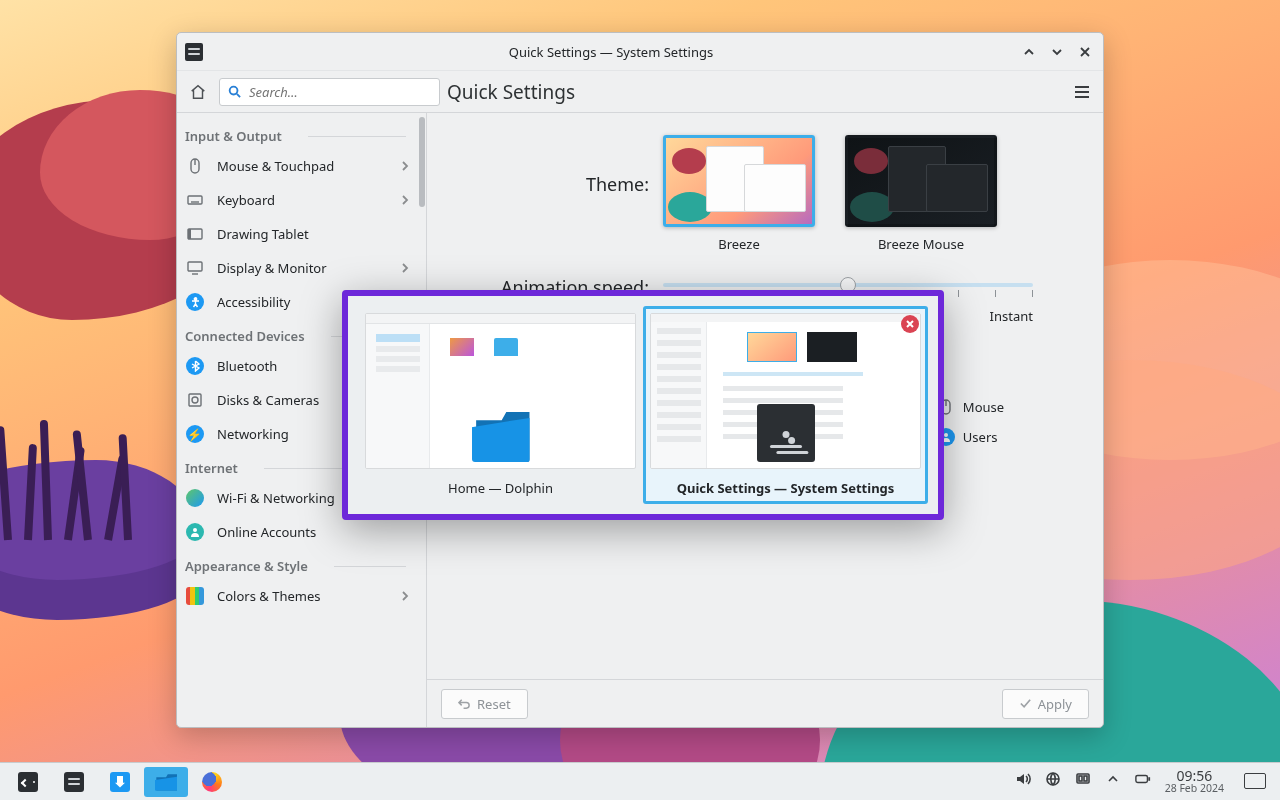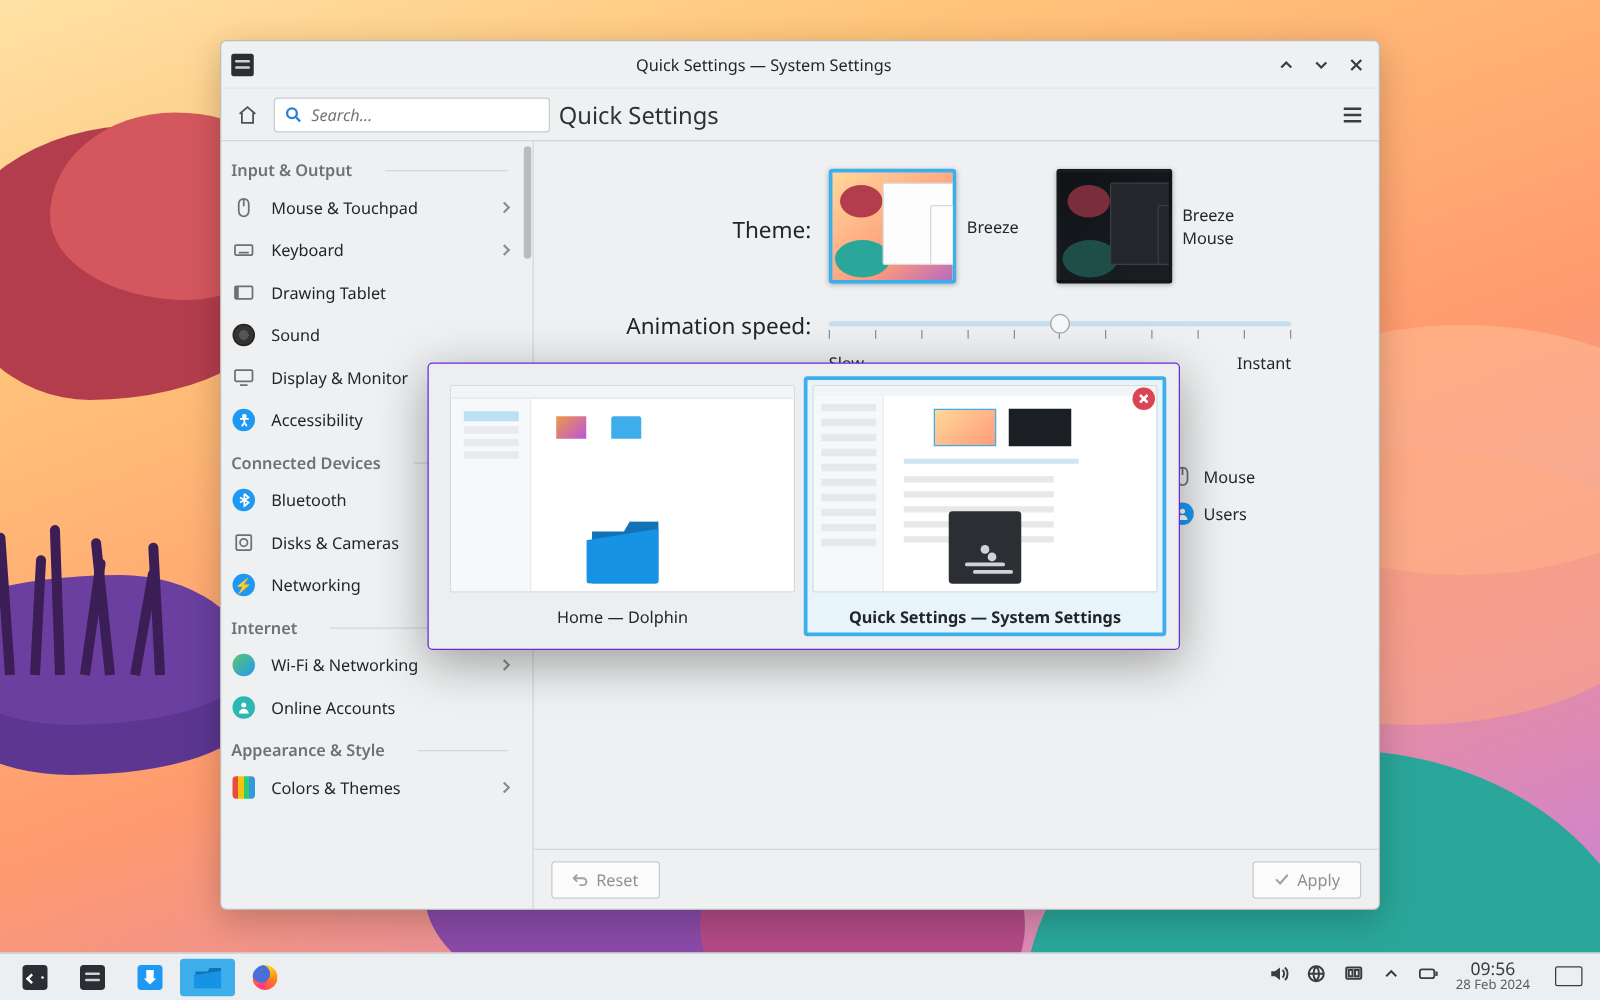--- a/index.html
+++ b/index.html
@@ -74,21 +74,21 @@
   .sb-item .chev svg{width:10px;height:10px;stroke:#3a3d40;fill:none;stroke-width:1.8;}
   .sb-item span.lbl{color:var(--text);font-size:13px;}
 
   .main{flex:1;display:flex;flex-direction:column;min-width:0;}
   .page-title{height:42px;display:flex;align-items:center;padding:0 20px;font-size:19px;color:#2e3234;margin-top:-42px;border-bottom:1px solid var(--divider);}
   .page-body{flex:1;padding:22px 26px 0 26px;overflow:hidden;position:relative;}
 
   .row{display:flex;align-items:flex-start;margin-bottom:22px;}
   .row .lbl{width:210px;text-align:right;padding-right:14px;color:var(--text);padding-top:37px;font-size:18px;}
   .themes{display:flex;gap:30px;}
-  .theme{width:152px;display:flex;flex-direction:row;align-items:center;gap:8px;}
+  .theme{width:152px;display:flex;flex-direction:column;align-items:center;gap:8px;}
   .thumb-box{width:152px;height:92px;border-radius:3px;border:3px solid transparent;position:relative;overflow:hidden;box-shadow:0 1px 4px rgba(0,0,0,.25);}
   .thumb-box.sel{border-color:var(--accent);}
   .thumb-box.light{background:linear-gradient(140deg,#ffd89a 0%,#ff9a7a 65%,#b76bbf 100%);}
   .thumb-box.dark{background:linear-gradient(150deg,#0f1316 0%,#1a1f24 100%);}
   .mini-win{position:absolute;background:#fdfdfd;border:1px solid #d6d8da;border-radius:2px;}
   .thumb-box.dark .mini-win{background:#23272b;border-color:#3a3f44;}
   .thumb-box .blob-s{position:absolute;border-radius:50%;}
 
   .row.speed .lbl{padding-top:0;}
   .slider{flex:1;max-width:370px;position:relative;height:30px;}
@@ -105,21 +105,21 @@
   .link .ic{width:18px;height:18px;border-radius:3px;display:flex;align-items:center;justify-content:center;}
 
   .footer{height:48px;border-top:1px solid var(--divider);display:flex;align-items:center;padding:0 14px;gap:10px;}
   .footer .spacer{flex:1;}
   .fbtn{height:30px;padding:0 16px;border:1px solid var(--panel-border);background:#fbfbfb;border-radius:3px;display:flex;align-items:center;gap:6px;color:#8d9297;font-size:13px;}
   .fbtn svg{width:13px;height:13px;}
 
   
   .switcher{
     position:absolute;left:342px;top:290px;width:602px;height:230px;
-    background:#eceff1;border:1px solid #6d28d9;border-radius:4px;
+    background:#eceff1;border:6px solid #6d28d9;border-radius:4px;
     box-shadow:0 10px 40px rgba(0,0,0,.35);
     display:flex;align-items:stretch;padding:10px;gap:0;
   }
   .sw-item{flex:1;display:flex;flex-direction:column;align-items:center;gap:10px;padding:4px;border-radius:3px;border:3px solid transparent;position:relative;}
   .sw-item.sel{border-color:var(--accent);background:#e8f4fb;}
   .sw-thumb{flex:1;width:100%;background:#fff;border:1px solid #d8dadc;border-radius:2px;position:relative;overflow:hidden;}
   .sw-label{font-size:13px;color:var(--text);text-align:center;white-space:nowrap;}
   .sw-item.sel .sw-label{font-weight:700;}
   .close-badge{position:absolute;top:6px;right:6px;width:18px;height:18px;border-radius:50%;background:#da4453;display:flex;align-items:center;justify-content:center;}
   .close-badge svg{width:8px;height:8px;stroke:#fff;stroke-width:2;}
@@ -240,26 +240,20 @@
               </svg></span>
           </div>
           <div class="sb-item">
             <span class="ico">
               <svg width="18" height="18" viewBox="0 0 18 18" fill="none" stroke="#6c7075" stroke-width="1.4">
                 <rect x="2" y="4" width="14" height="10" rx="1"></rect>
                 <rect x="2" y="4" width="3" height="10" fill="#6c7075" stroke="none"></rect>
               </svg>
             </span>
       <span class="lbl">Drawing Tablet</span>
-      </div>
-          <div class="sb-item">
-            <span class="ico">
-              <div style="width:18px;height:18px;border-radius:50%;background:radial-gradient(circle,#555 30%,#333 31%,#333 60%,#222 61%)"></div>
-            </span>
-      <span class="lbl">Sound</span>
       </div>
           <div class="sb-item">
             <span class="ico">
               <svg width="18" height="18" viewBox="0 0 18 18" fill="none" stroke="#6c7075" stroke-width="1.4">
                 <rect x="2" y="3" width="14" height="9" rx="1"></rect>
                 <line x1="6" y1="15" x2="12" y2="15"></line>
               </svg>
             </span>
       <span class="lbl">Display &amp; Monitor</span>
       <span class="chev"><svg viewBox="0 0 10 10">

